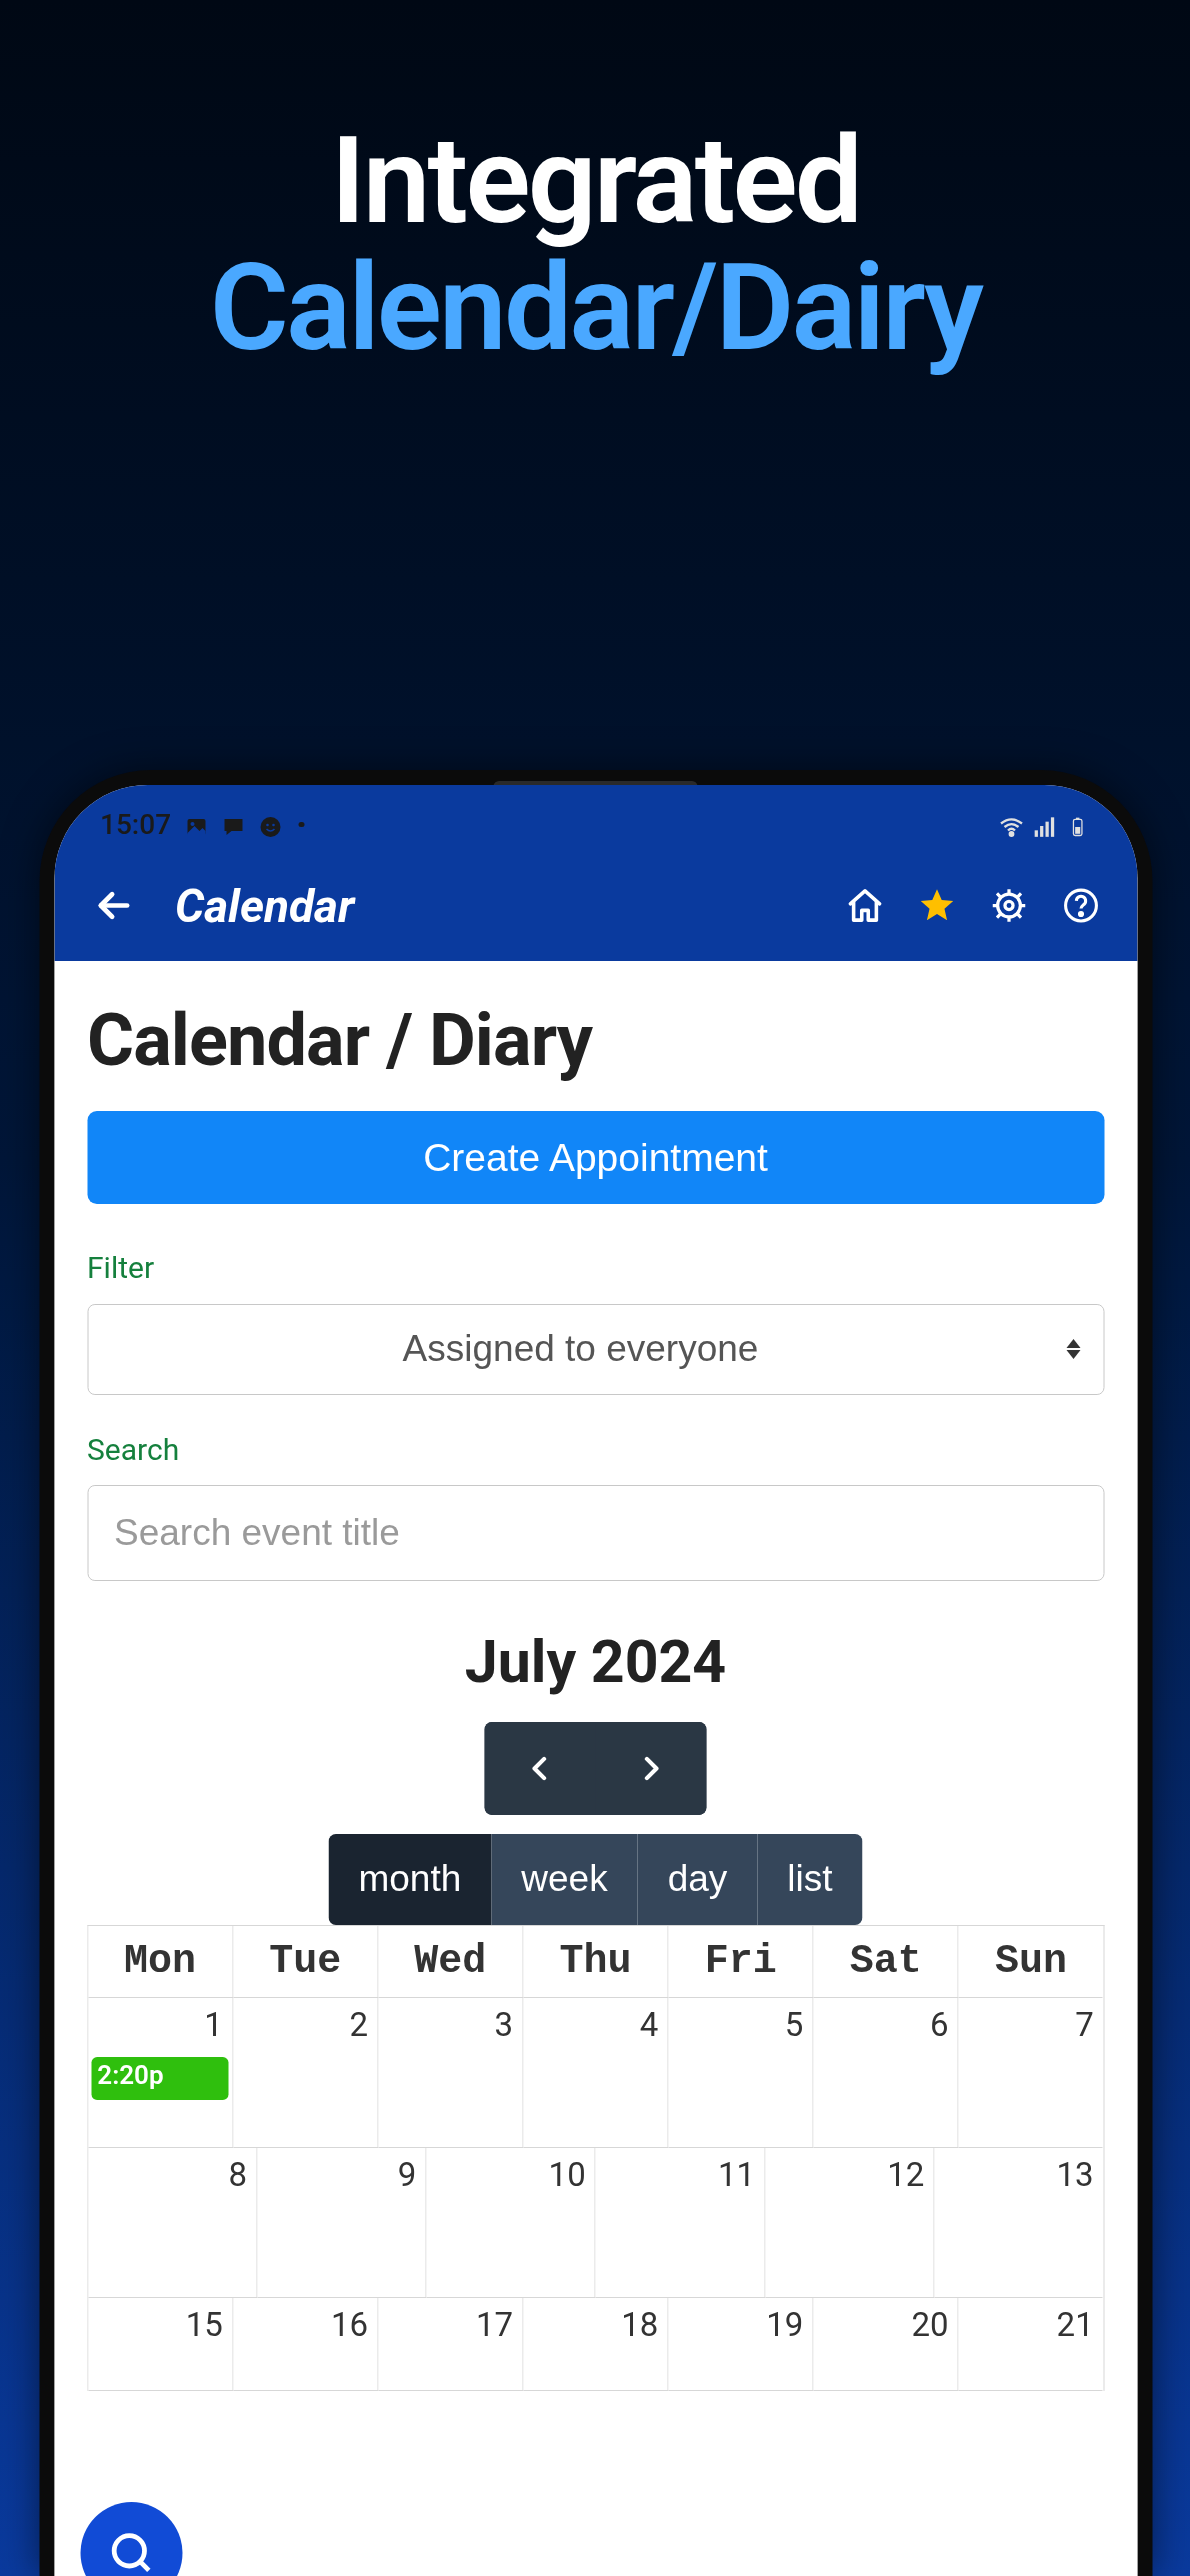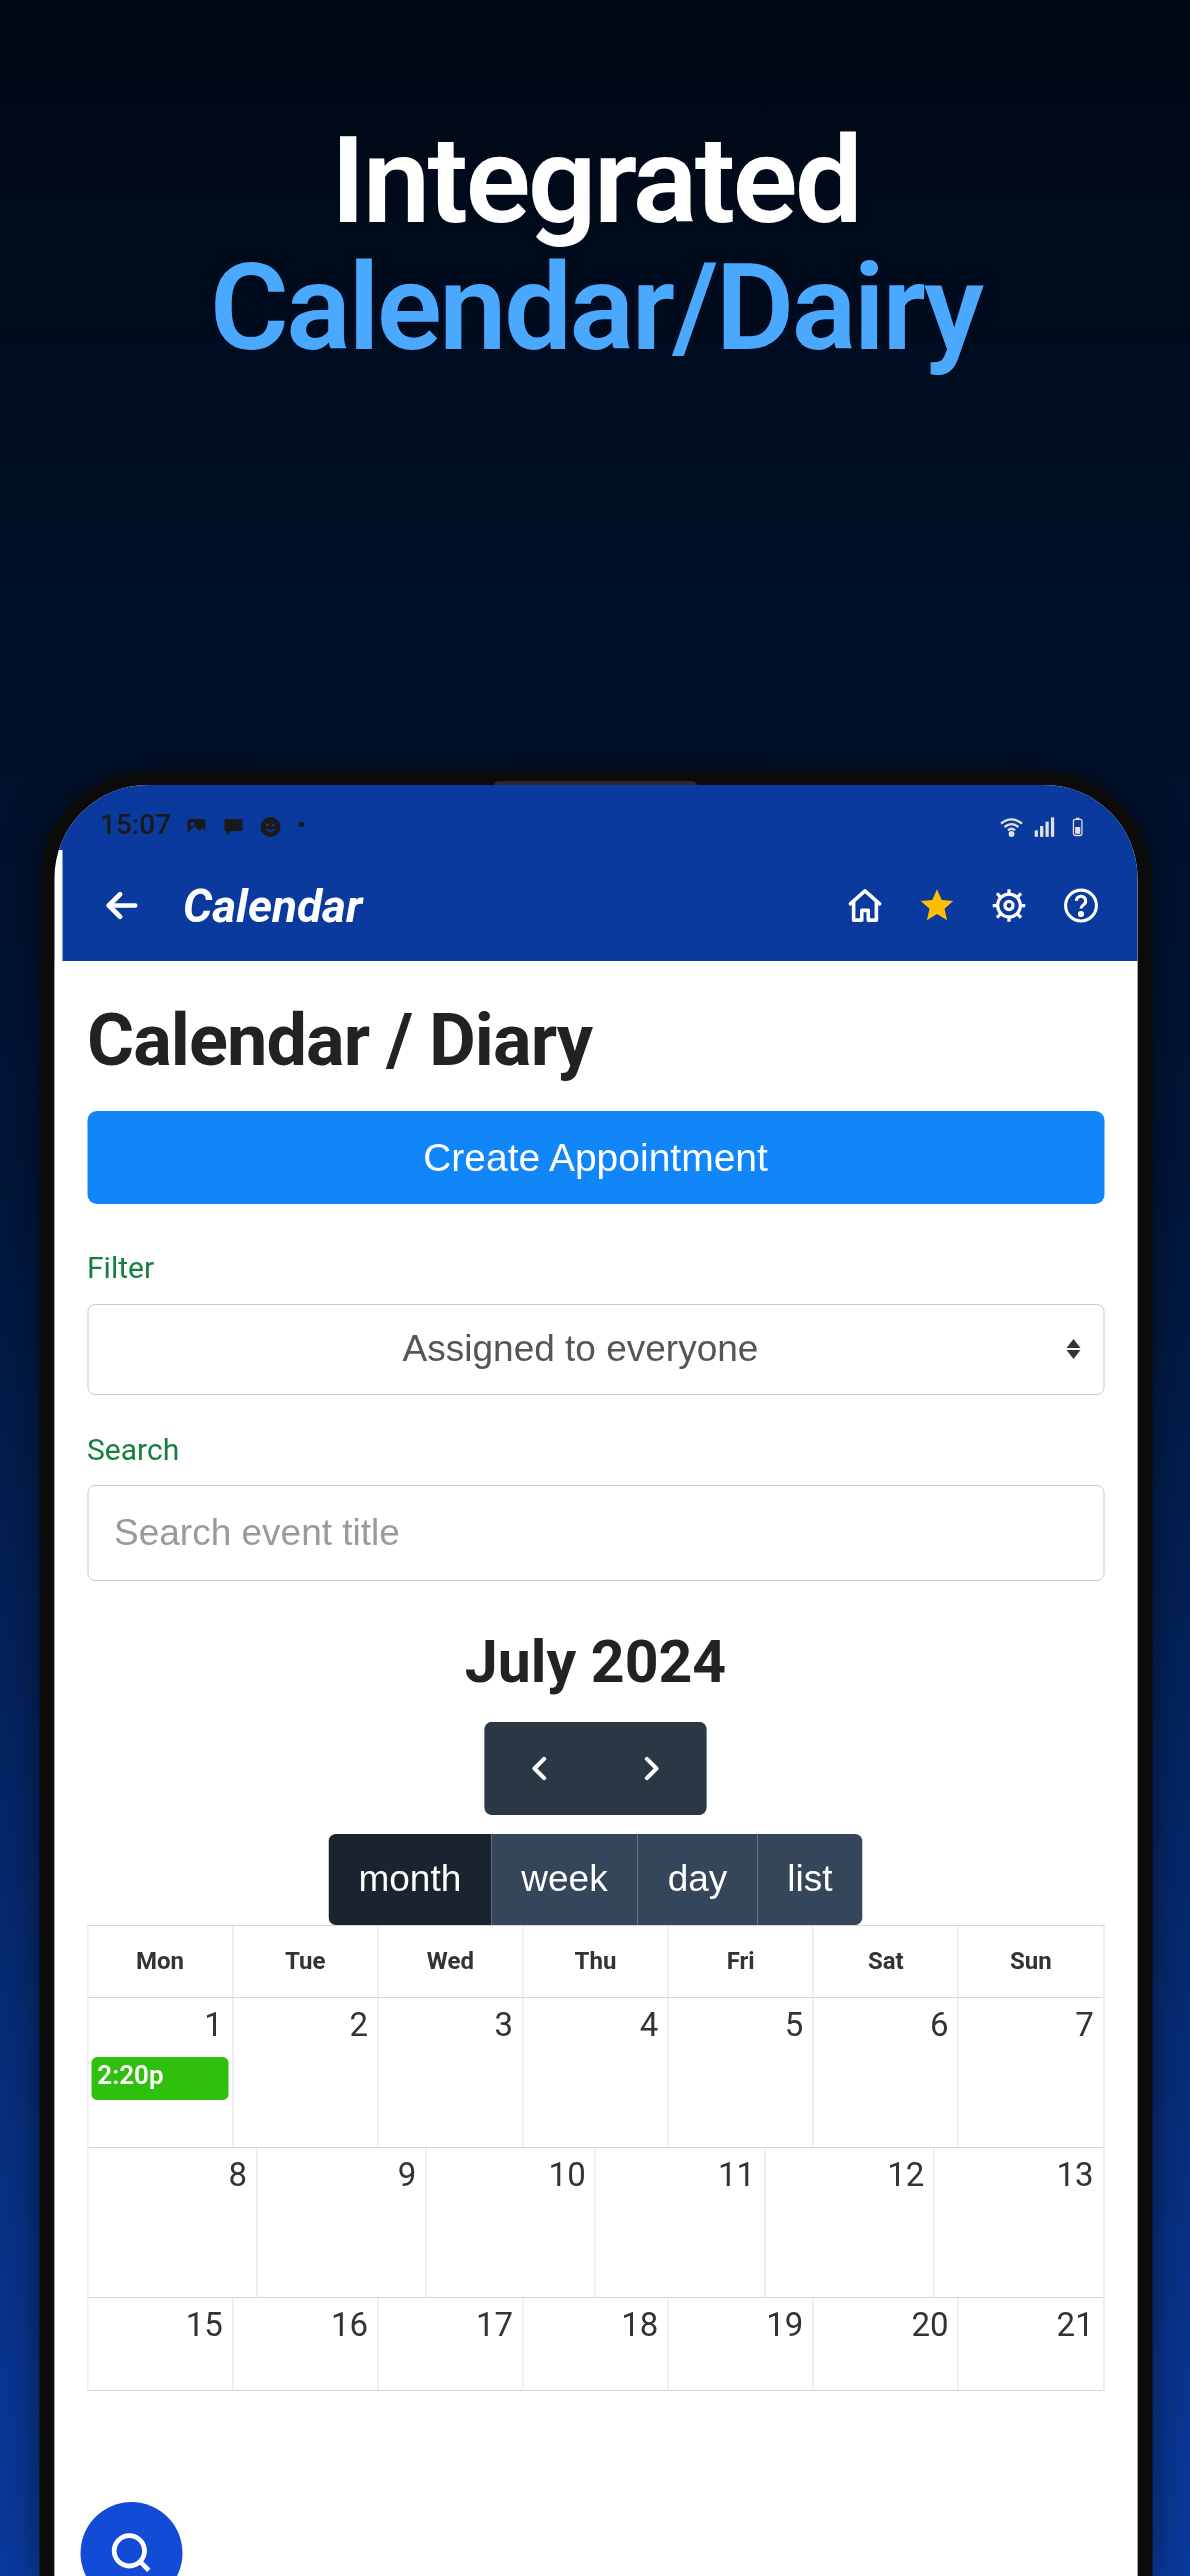--- a/index.html
+++ b/index.html
@@ -82,21 +82,20 @@
   .sicon { width: 24px; height: 24px; display:inline-block; }
 
   
   .app-bar {
     height: 111px;
     background: #0a3a9e;
     display: flex;
     align-items: center;
     padding: 0 37px;
     color: #fff;
-    margin-left: 8px;
   }
   .app-bar .back {
     width: 56px;
     display: flex;
     align-items: center;
     justify-content: flex-start;
   }
   .app-bar .title-wrap {
     flex: 0 0 auto;
     margin-left: 28px;
@@ -245,24 +244,25 @@
   }
   .cal-row { display: flex; }
   .cal-head {
     flex: 1;
     height: 72px;
     border-right: 0.9px solid #d7d7d7;
     border-bottom: 0.9px solid #d7d7d7;
     display:flex;
     align-items:center;
     justify-content:center;
-    font-size: 24px;
+    font-size: 40px;
     font-weight: 700;
     color: #333;
     background:#fff;
+    font-family:Liberation Mono, monospace;
   }
   .cal-head:last-child,
   .cal-cell:last-child { border-right: none; }
   .cal-cell {
     flex: 1;
     height: 150px;
     border-right: 0.9px solid #d7d7d7;
     border-bottom: 0.9px solid #d7d7d7;
     position: relative;
     background:#fff;

